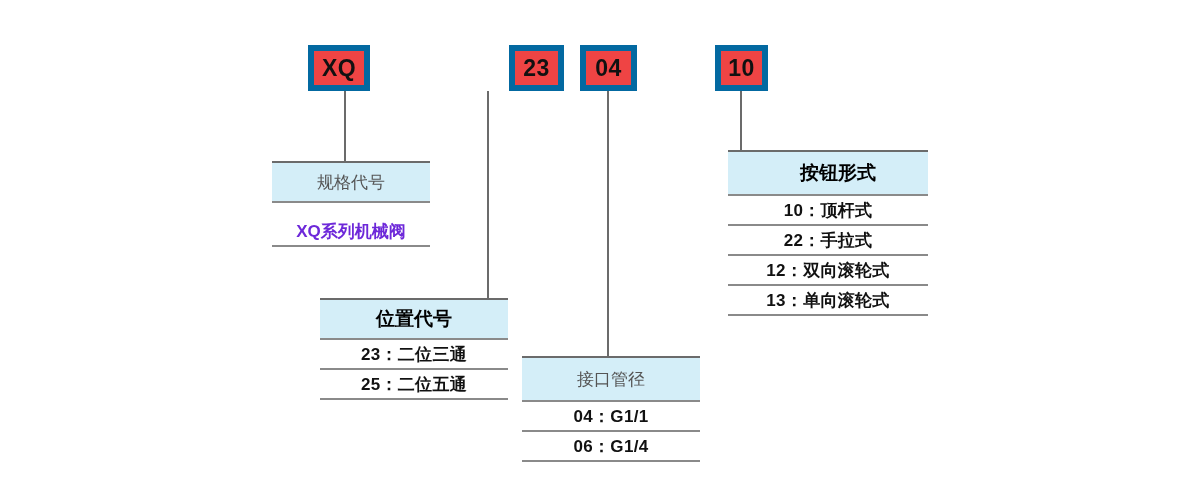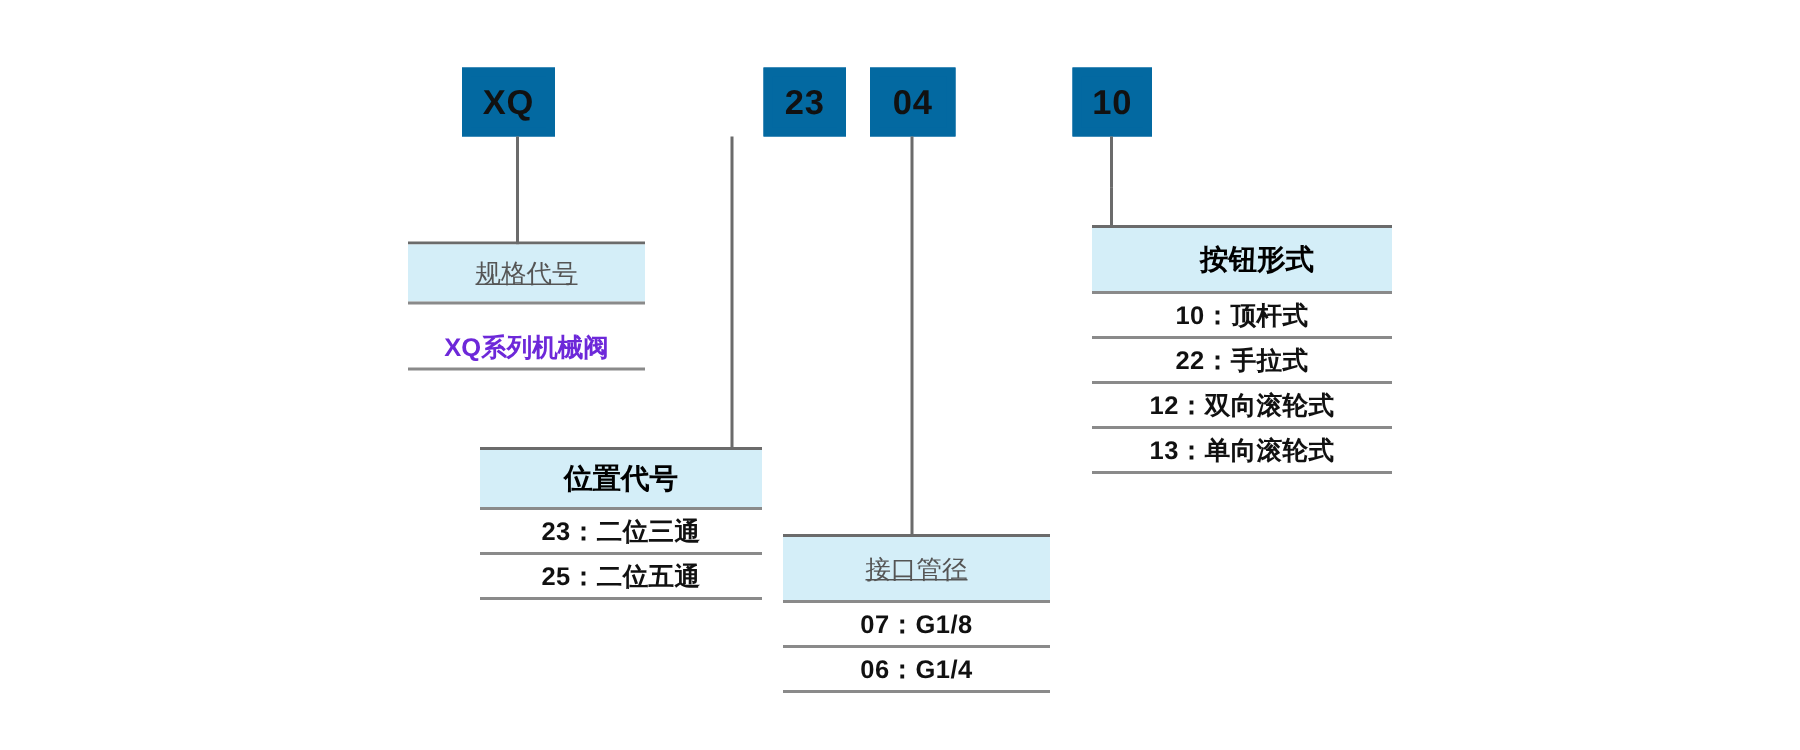--- a/index.html
+++ b/index.html
@@ -17,21 +17,21 @@
     position: relative;
     width: 1200px;
     height: 500px;
   }
 
   
   .code-box {
     position: absolute;
     box-sizing: border-box;
     border: 6px solid #0369a1;
-    background: #0369a1;
+    background: #ef4444;
     display: flex;
     align-items: center;
     justify-content: center;
     font-weight: bold;
     font-size: 23px;
     color: #111111;
     letter-spacing: 0.5px;
   }
 
   
@@ -55,21 +55,20 @@
     background: #d4eef8;
     display: flex;
     align-items: center;
     justify-content: center;
     white-space: nowrap;
   }
   .group-header.style-light {
     color: #555555;
     font-weight: normal;
     font-size: 17px;
-    text-decoration: underline;
   }
   .group-header.style-bold {
     color: #000000;
     font-weight: bold;
     font-size: 19px;
   }
   .rule {
     height: 2px;
     background: #8a8a8a;
   }
@@ -140,21 +139,21 @@
     <div class="option-row" style="height:28px;">23：二位三通</div>
     <div class="rule"></div>
     <div class="option-row" style="height:28px;">25：二位五通</div>
     <div class="rule"></div>
   </div>
 
   <div class="group" style="left:522px; top:356px; width:178px;">
     <div class="rule top"></div>
     <div class="group-header style-light" style="height:42px;">接口管径</div>
     <div class="rule"></div>
-    <div class="option-row" style="height:28px;">07：G1/8</div>
+    <div class="option-row" style="height:28px;">04：G1/1</div>
     <div class="rule"></div>
     <div class="option-row" style="height:28px;">06：G1/4</div>
     <div class="rule"></div>
   </div>
 
   <div class="group" style="left:728px; top:150px; width:200px;">
     <div class="rule top"></div>
     <div class="group-header style-bold" style="height:42px;padding-left:20px;">按钮形式</div>
     <div class="rule"></div>
     <div class="option-row" style="height:28px;">10：顶杆式</div>

